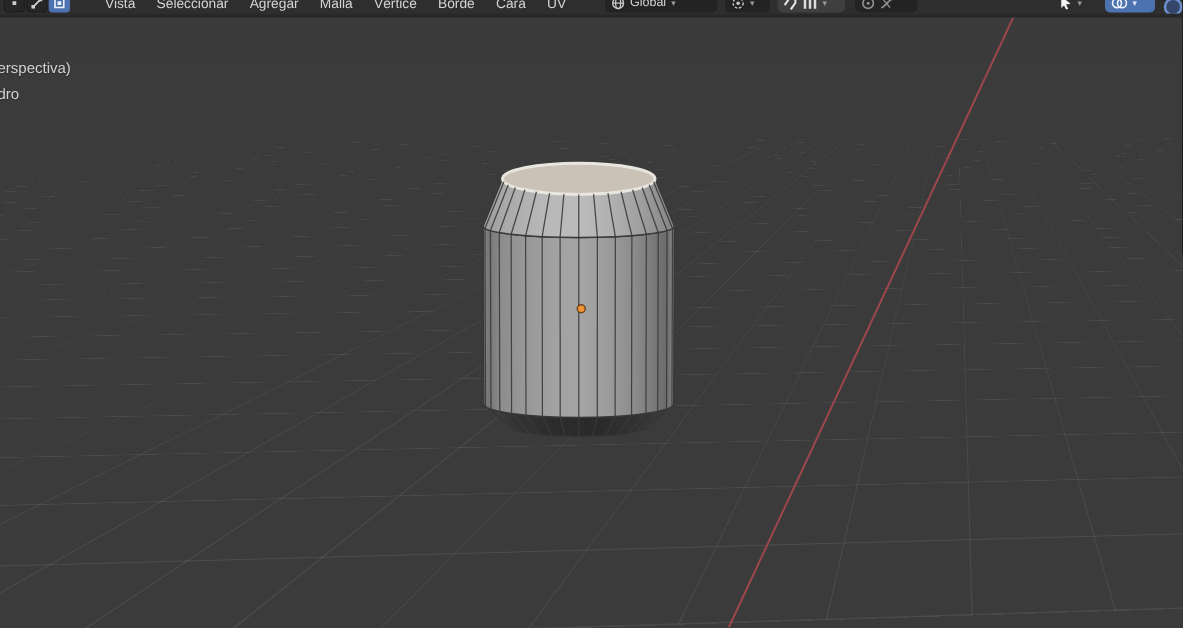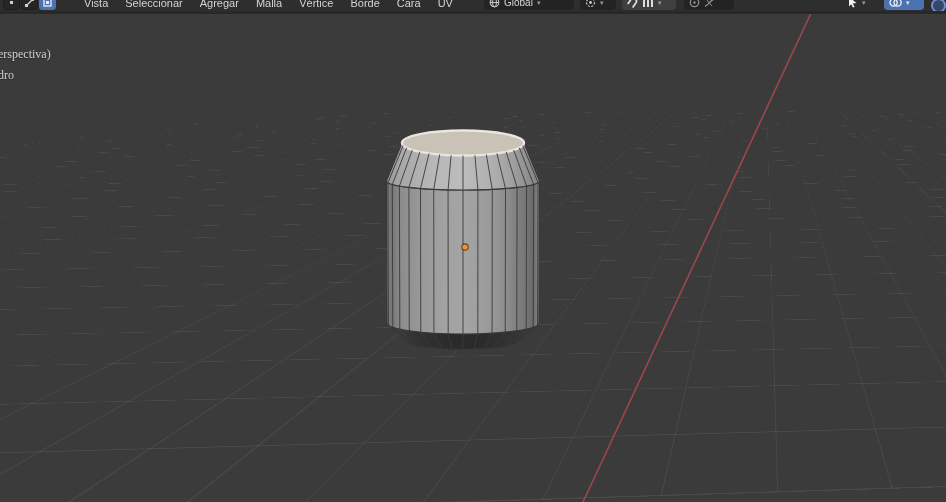--- a/index.html
+++ b/index.html
@@ -21,21 +21,21 @@
     display:flex;align-items:flex-end;gap:4px;padding:0 5px;box-sizing:border-box;}
   .ddl .lbl{font-size:10px;color:#d6d6d6;padding-bottom:2px;}
   .caret{font-size:7px;color:#9a9a9a;padding-bottom:3px;}
   .grp-snap{background:#3f3f3f;}
   .icon{display:block;margin-bottom:2px;}
   .blue{background:var(--accent,#4c72b0);}
   .shadeball{position:absolute;left:931px;bottom:-2px;width:15px;height:15px;border-radius:50%;
     border:2px solid #6b90cc;background:#34476b;box-sizing:border-box;}
 
   
-  .vp{position:absolute;top:14px;left:0;width:946px;height:488px;background:var(--vpbg,#3b3b3b);overflow:hidden;font-family:Liberation Serif, serif;}
+  .vp{position:absolute;top:14px;left:0;width:946px;height:488px;background:var(--vpbg,#3b3b3b);overflow:hidden;}
   .persp{position:absolute;inset:0;perspective:590px;perspective-origin:85% 100%;}
   .floor{position:absolute;left:50%;bottom:0;width:6000px;height:4200px;margin-left:-3000px;
     transform-origin:50% 100%;transform:rotateX(52deg) rotateZ(-3deg);
     background-image:
       repeating-linear-gradient(to right, rgba(255,255,255,0.07) 0 1.5px, transparent 1.5px 118px),
       repeating-linear-gradient(to top,   rgba(255,255,255,0.07) 0 1.5px, transparent 1.5px 118px);}
   .horizonfade{position:absolute;top:0;left:0;right:0;height:34px;
     background:linear-gradient(var(--vpbg,#3b3b3b), rgba(59,59,59,0));pointer-events:none;}
   .vpsvg{position:absolute;top:0;left:0;}
   .vptext{position:absolute;left:-2px;color:var(--txt,#d2d2d2);font-size:12px;line-height:21px;

